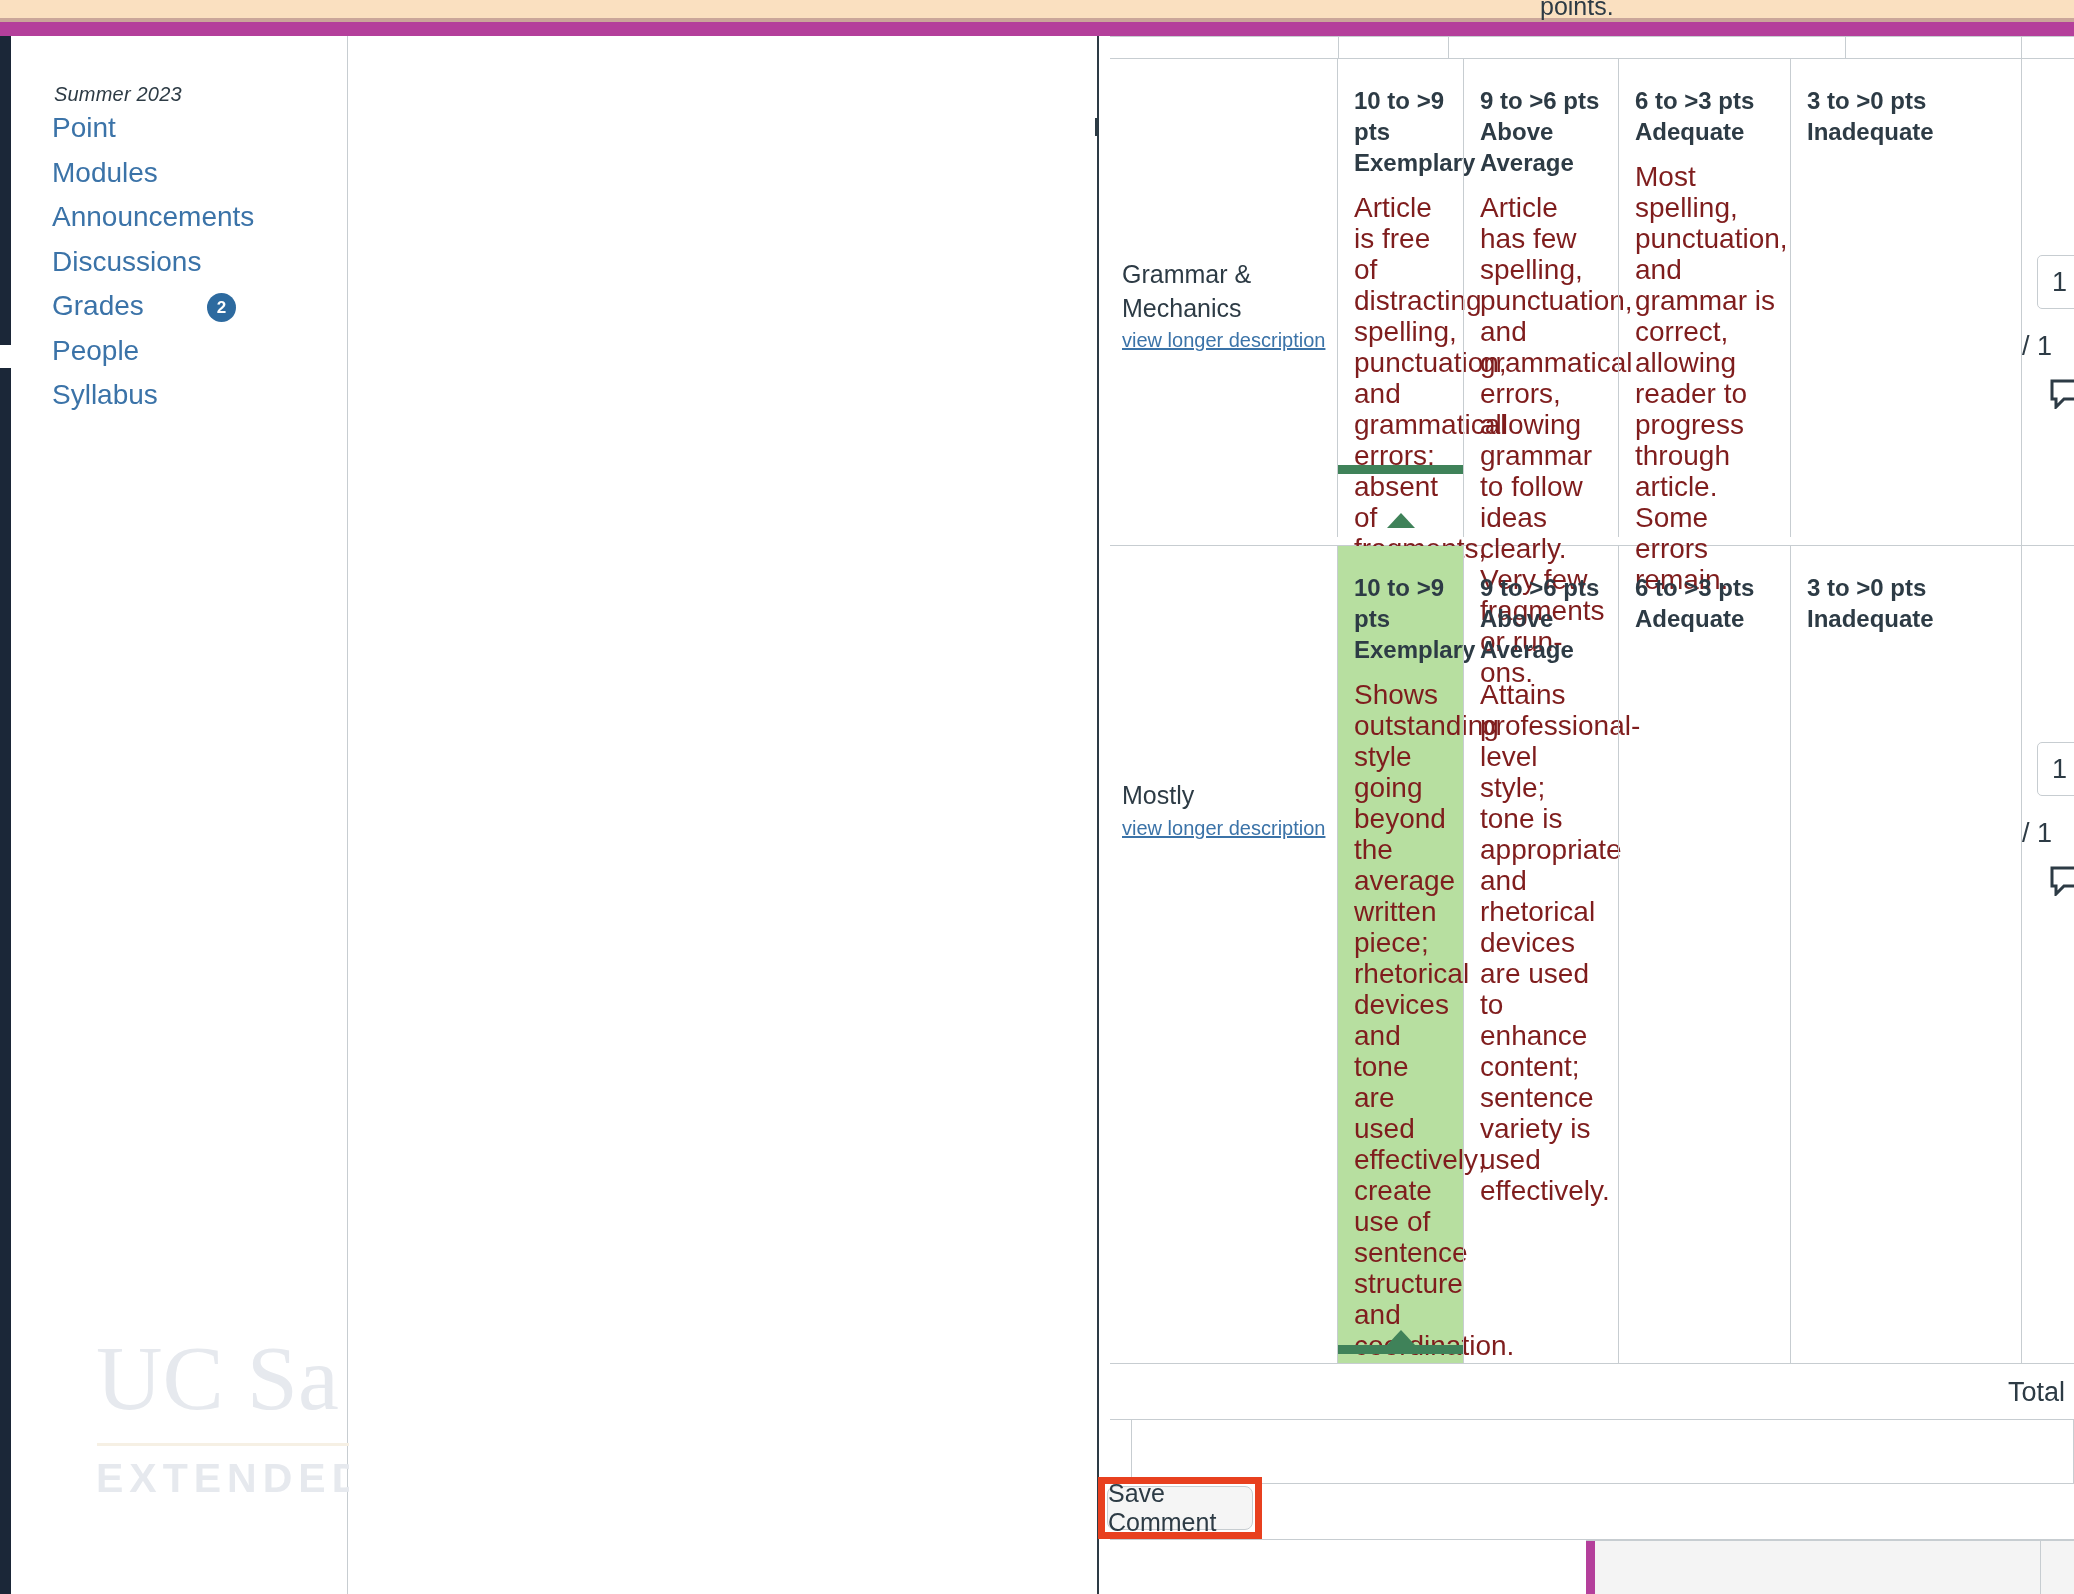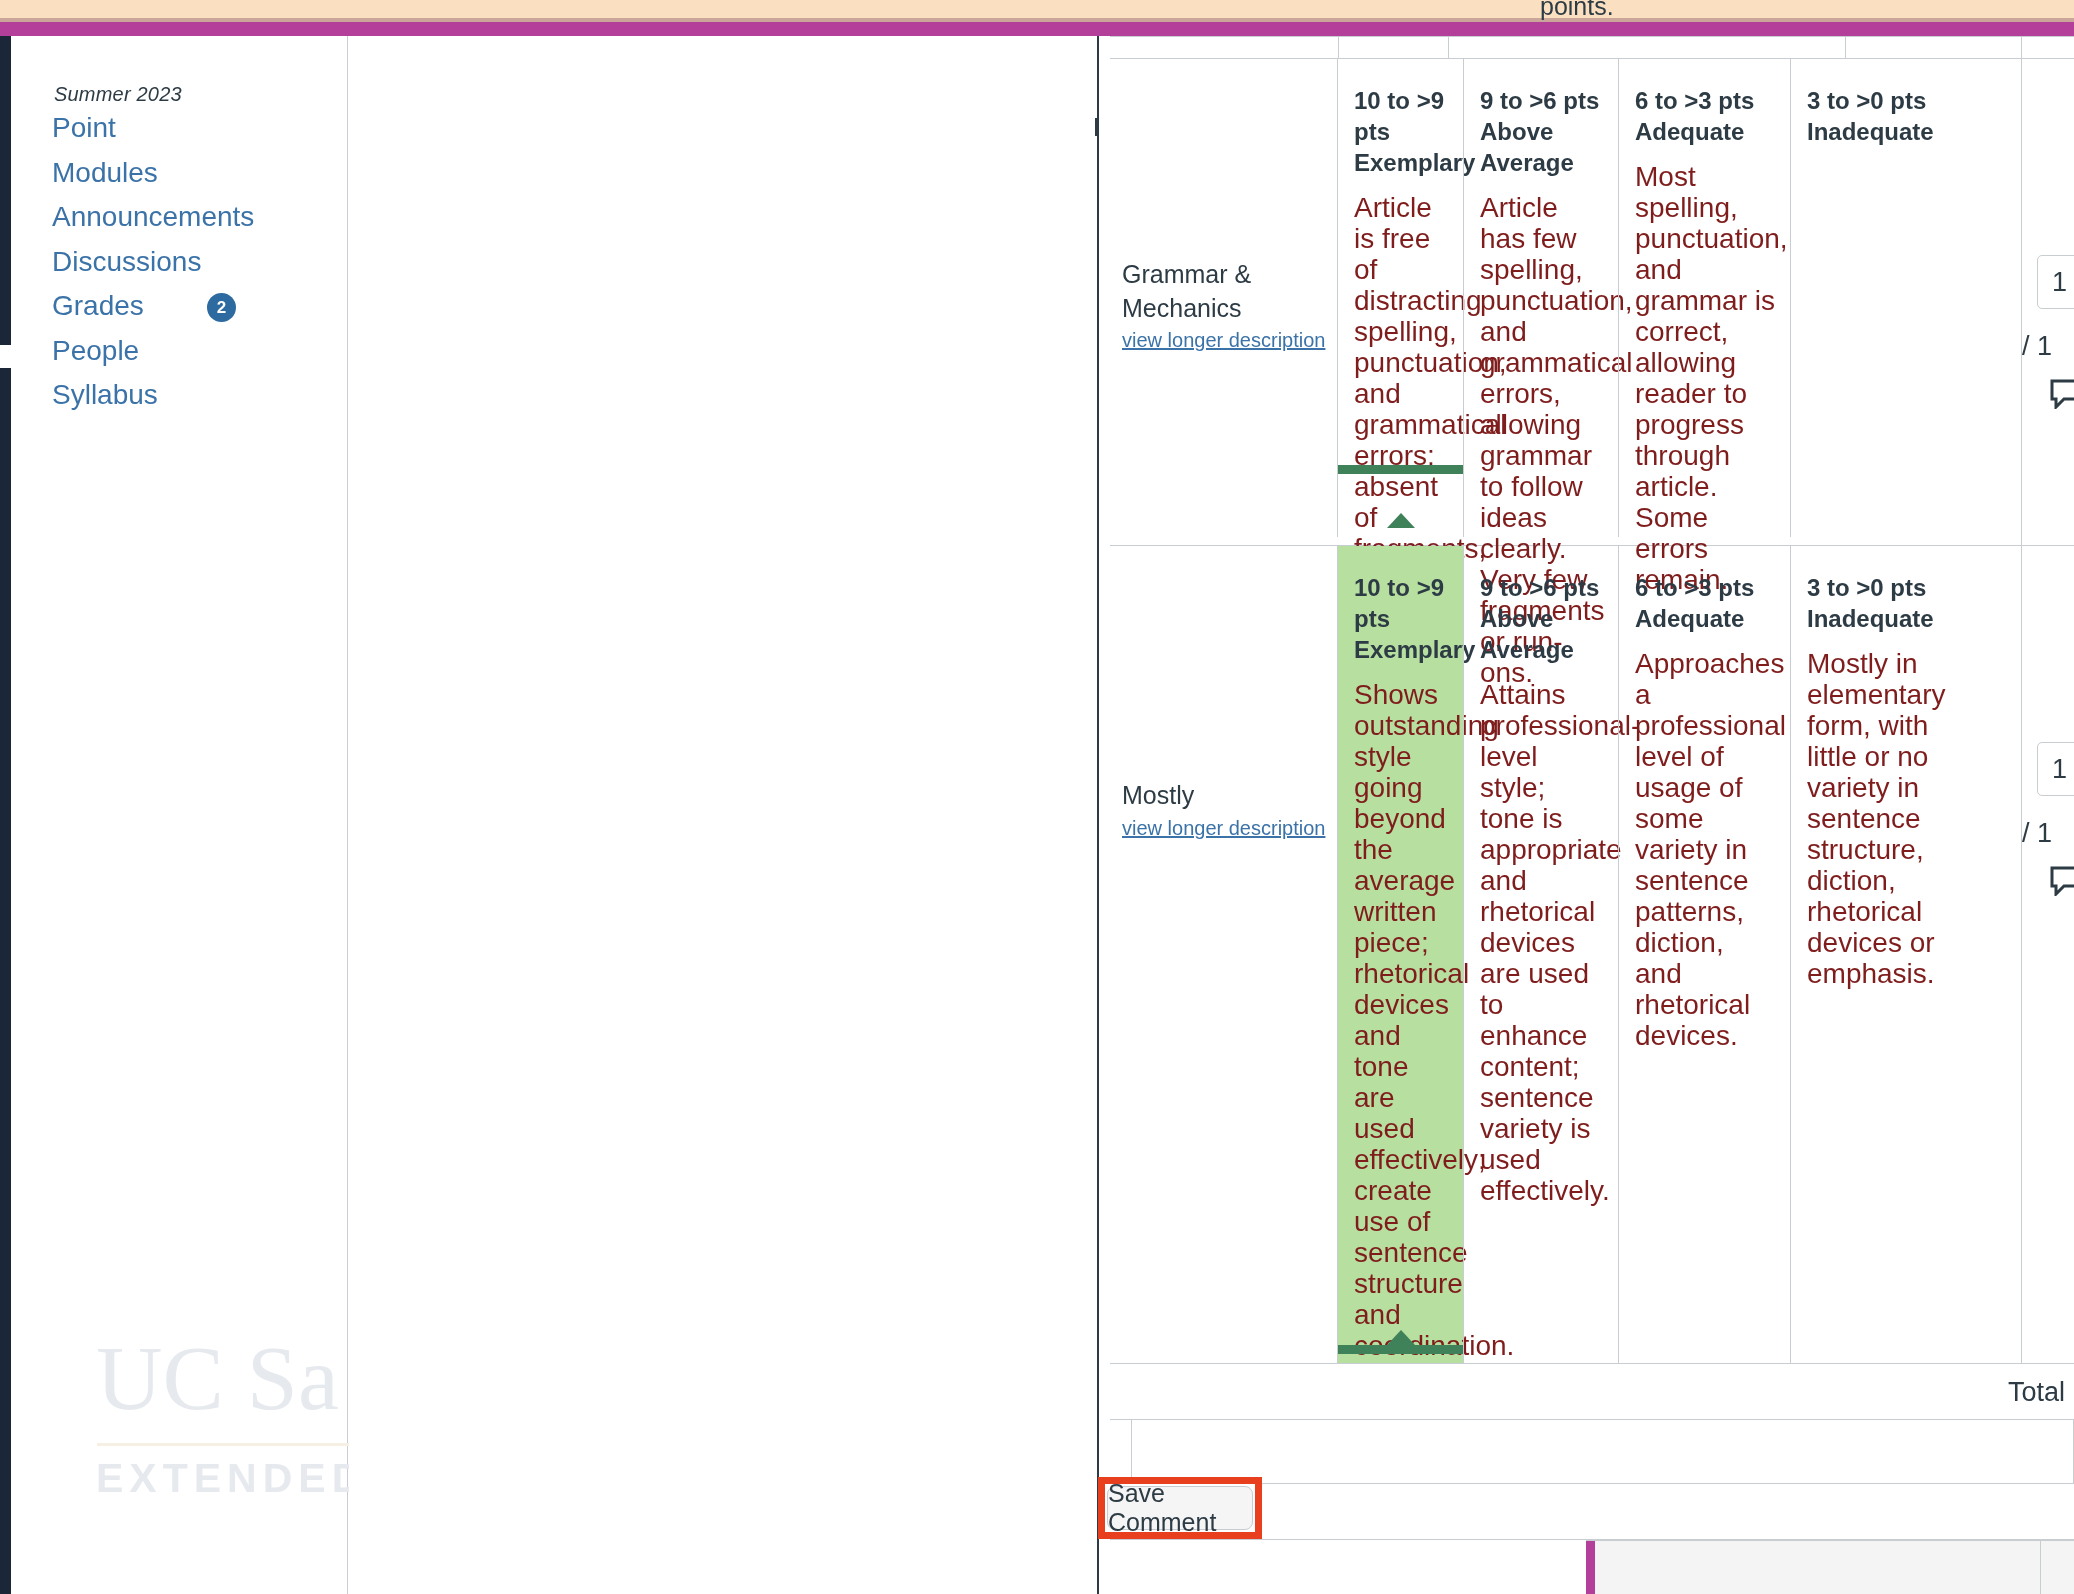--- a/index.html
+++ b/index.html
@@ -269,25 +269,23 @@
       <p class="rating-desc">Shows outstanding style going beyond the average written piece; rhetorical devices and tone are used effectively; create use of sentence structure and coordination.</p>
       <div class="sel-arrow" style="bottom:18px;"></div>
       <div class="sel-bar" style="bottom:9px;"></div>
     </div>
     <div class="rating-cell divided" style="left:125px;width:155px;">
       <p class="rating-head"><span>9 to &gt;6 pts</span><br><span>Above Average</span></p>
       <p class="rating-desc">Attains professional-level style; tone is appropriate and rhetorical devices are used to enhance content; sentence variety is used effectively.</p>
     </div>
     <div class="rating-cell divided" style="left:280px;width:172px;">
       <p class="rating-head"><span>6 to &gt;3 pts</span><br><span>Adequate</span></p>
-      <p class="rating-desc">Approaches a professional level of usage of some variety in sentence patterns, diction, and rhetorical devices.</p>
     </div>
     <div class="rating-cell divided" style="left:452px;width:178px;">
       <p class="rating-head"><span>3 to &gt;0 pts</span><br><span>Inadequate</span></p>
-      <p class="rating-desc">Mostly in elementary form, with little or no variety in sentence structure, diction, rhetorical devices or emphasis.</p>
     </div>
   </div>
   <div class="points-cell">
     <div class="pts-input" style="top:196px;">1</div>
     <div class="pts-total" style="top:272px;">/ 1</div>
     <svg class="pts-comment-icon" style="top:320px;" width="34" height="30" viewBox="0 0 34 30">
       <path d="M2 2 H32 V20 H14 L6 28 V20 H2 Z" fill="none" stroke="#2d3b45" stroke-width="3"></path>
     </svg>
   </div>
 </div>

